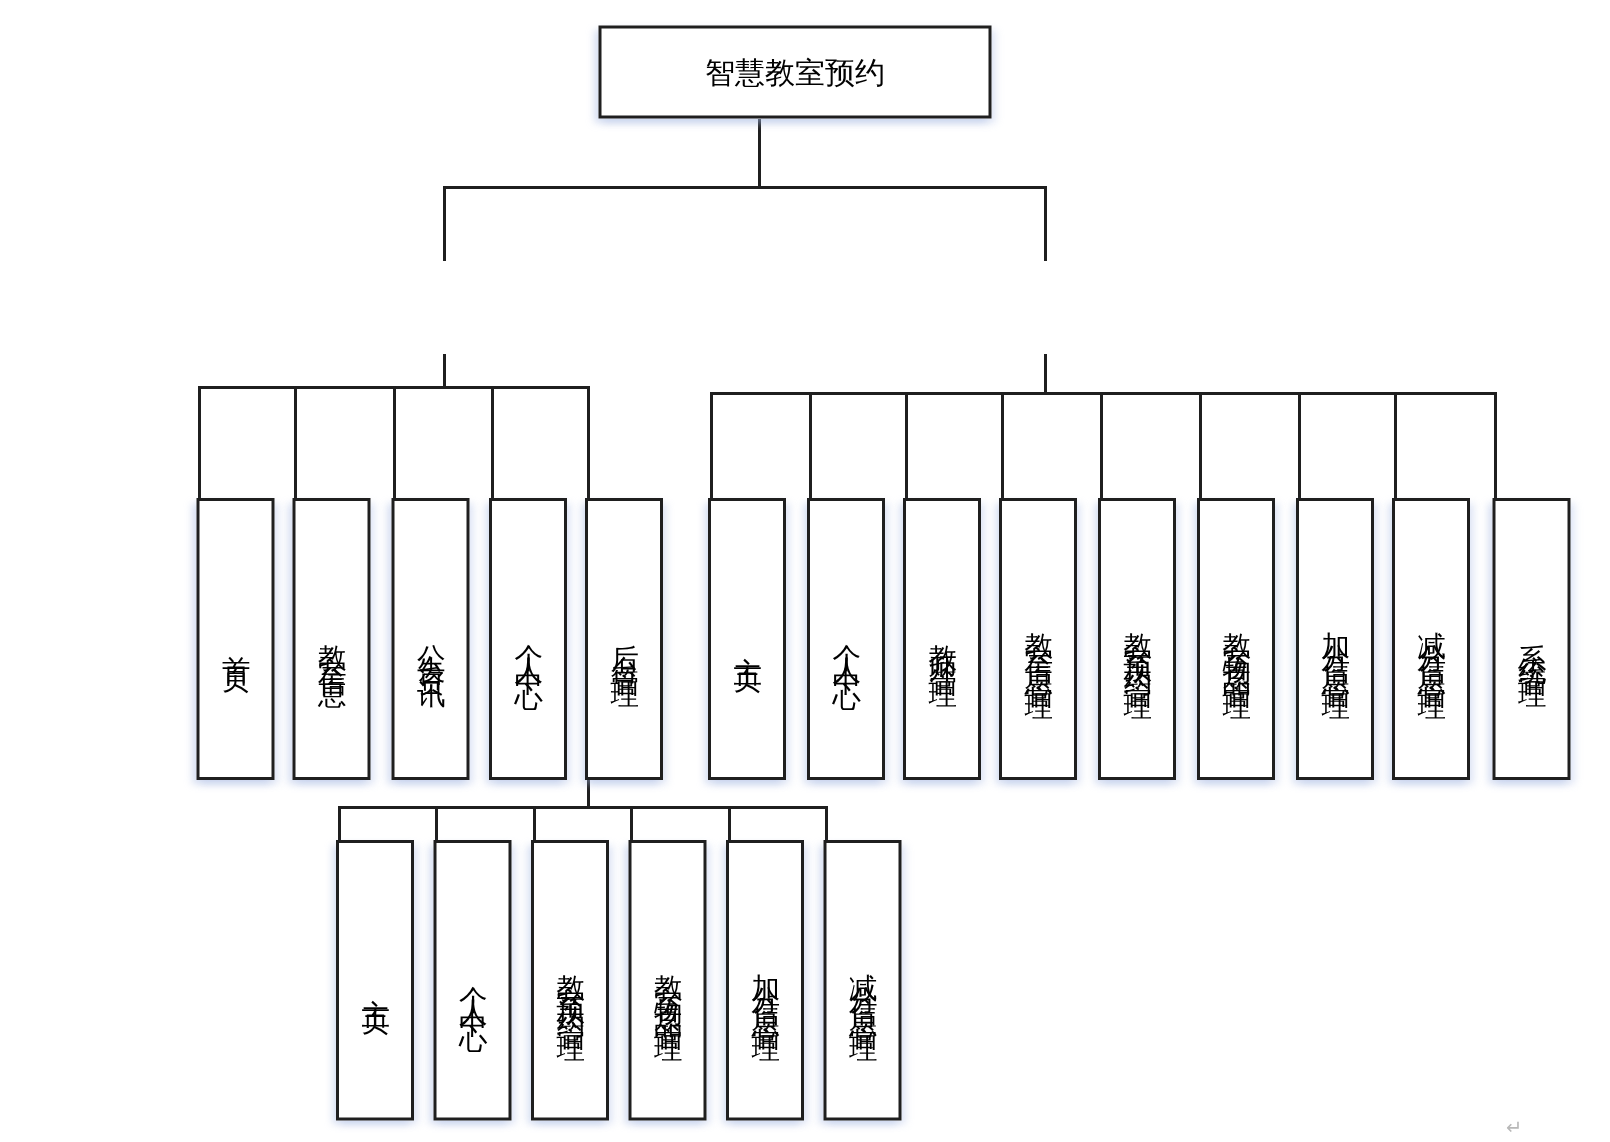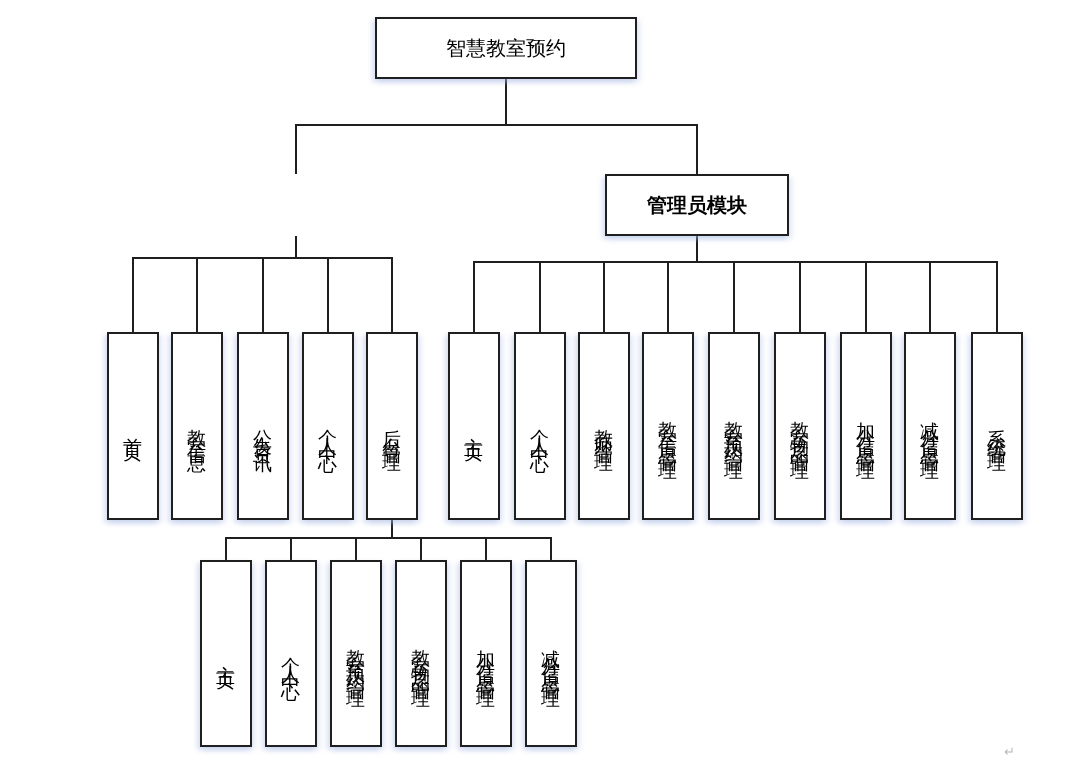--- a/index.html
+++ b/index.html
@@ -12,20 +12,21 @@
     font-family:"Liberation Serif", serif; overflow:hidden; position:relative;
   }
   #stage{position:absolute;left:0;top:0;width:1073px;height:761px;}
   #wires{position:absolute;left:0;top:0;}
   #wires path{stroke:var(--line);stroke-width:2;fill:none;shape-rendering:crispEdges;}
   .node{
     position:absolute;box-sizing:border-box;background:var(--box-fill);
     border:2px solid var(--box-border);color:var(--text);
     display:flex;align-items:center;justify-content:center;
     box-shadow:-3px 3px 5px rgba(160,180,225,.40), 3px 3px 5px rgba(160,180,225,.30);
+    margin-left:24px;
   }
   .hlabel{font-size:20px;white-space:nowrap;}
   .root-label{font-family:"Liberation Serif", serif;}
   .module-label{font-family:"Liberation Sans", sans-serif;font-weight:bold;}
   .vlabel{
     writing-mode:vertical-rl;text-orientation:upright;
     font-size:19px;line-height:1;letter-spacing:8px;
     transform:translateY(4px);
     font-family:"Liberation Serif", serif;
   }
@@ -48,23 +49,20 @@
     <path d="M506 79 V125 M296 174 V125 H697 V174"></path>
     <path d="M296 236 V258 M133 332 V258 H392 V332 M197 258 V332 M263 258 V332 M328 258 V332"></path>
     <path d="M697 236 V262 M474 332 V262 H997 V332 M540 262 V332 M604 262 V332 M668 262 V332 M734 262 V332 M800 262 V332 M866 262 V332 M930 262 V332"></path>
     <path d="M392 520 V538 M226 560 V538 H551 V560 M291 538 V560 M356 538 V560 M421 538 V560 M486 538 V560"></path>
   </svg>
 
   <div class="node" style="left:375px;top:17px;width:262px;height:62px">
     <span class="hlabel root-label">智慧教室预约</span>
   </div>
 
-  <div class="node" style="left:605px;top:174px;width:184px;height:62px">
-    <span class="hlabel module-label">管理员模块</span>
-  </div>
 
   <div class="node" style="left:107px;top:332px;width:52px;height:188px">
     <span class="vlabel">首页</span>
   </div>
   <div class="node" style="left:171px;top:332px;width:52px;height:188px">
     <span class="vlabel">教室信息</span>
   </div>
   <div class="node" style="left:237px;top:332px;width:52px;height:188px">
     <span class="vlabel">公告资讯</span>
   </div>

